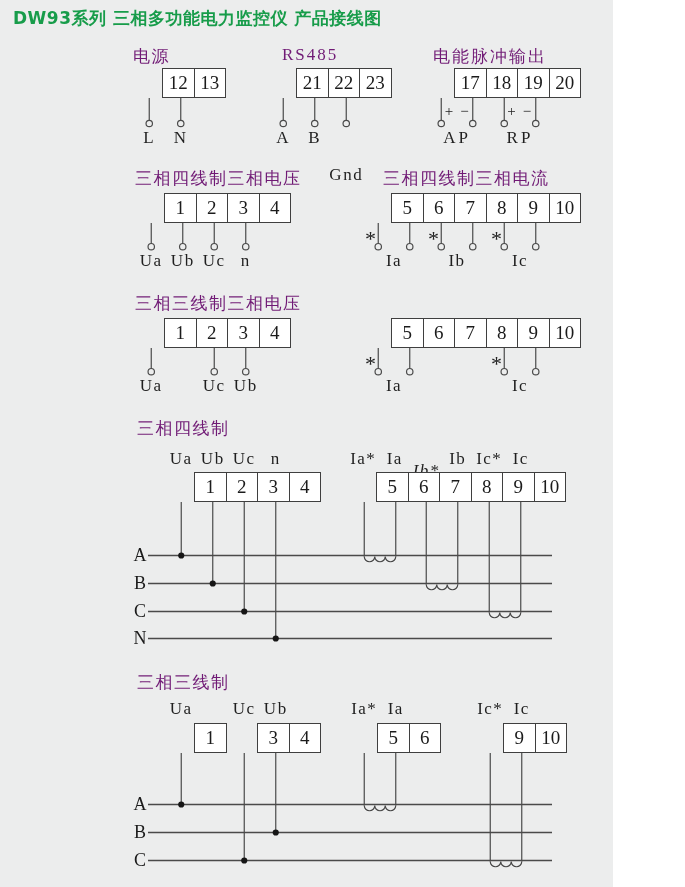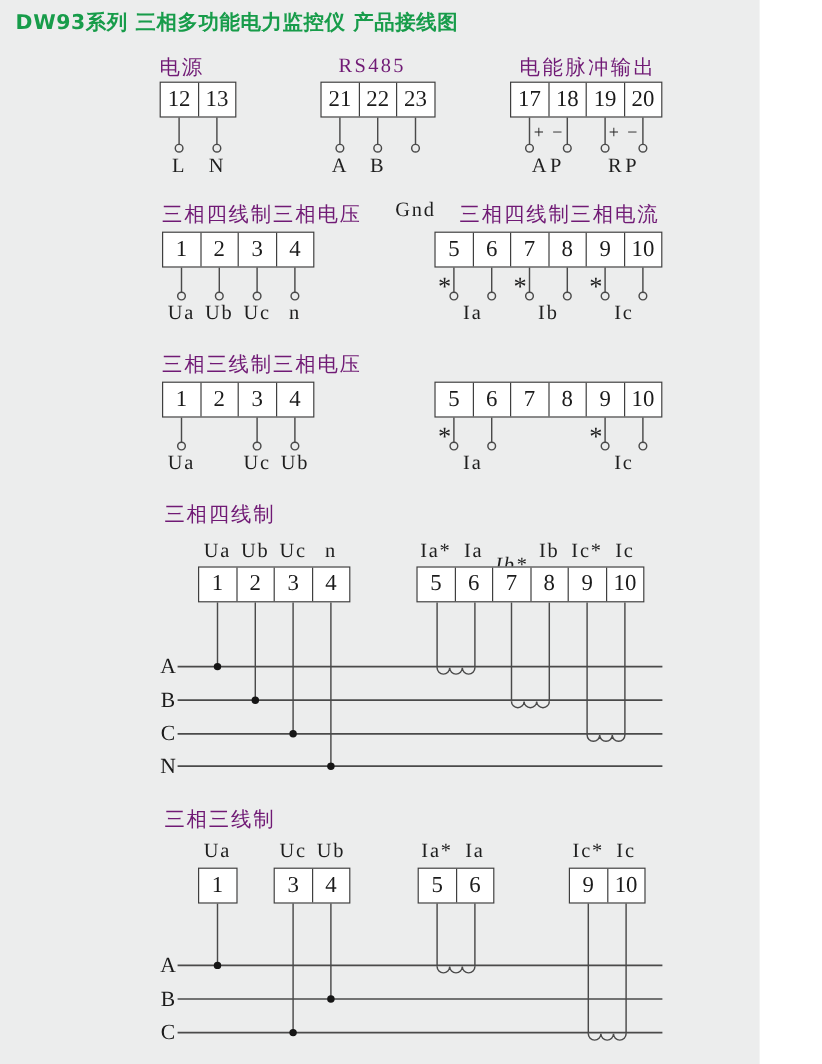--- a/index.html
+++ b/index.html
@@ -1,35 +1,34 @@
 <!DOCTYPE html>
 <html><head>
 <meta charset="utf-8">
 <style>
   html,body{margin:0;padding:0;}
   #page{
     position:relative; width:613px; height:887px;
     background:#ECEDED; overflow:hidden;
     font-family:"Liberation Serif","DejaVu Serif",serif;
     color:#1f1f1f;
-    padding-left:20px;
   }
   #title{
     position:absolute; left:13px; top:7px;
     font-family:"DejaVu Sans","Liberation Sans",sans-serif;
     font-weight:bold; font-size:17px; color:#179C4A; letter-spacing:0.5px;
     white-space:nowrap;
   }
   .lbl{
     position:absolute; font-size:17px; letter-spacing:1.5px;
     color:#701a75; white-space:nowrap;
   }
   .strip{
     position:absolute; display:flex;
-    border:1px solid #3F3F3F; background:#fff; box-sizing:border-box;
+    border:1px solid #3F3F3F; background:#fff; box-sizing:border-box;margin-left:29px;
   }
   .cell{
     width:30.5px; height:28px; display:flex; align-items:center; justify-content:center;
     border-left:1px solid #3F3F3F; font-size:19px; color:#1b1b1b; box-sizing:content-box;
   }
   .cell:first-child{border-left:none;}
   .pin{
     position:absolute; transform:translateX(-50%);
     font-size:17px; letter-spacing:1.5px; white-space:nowrap;
   }

